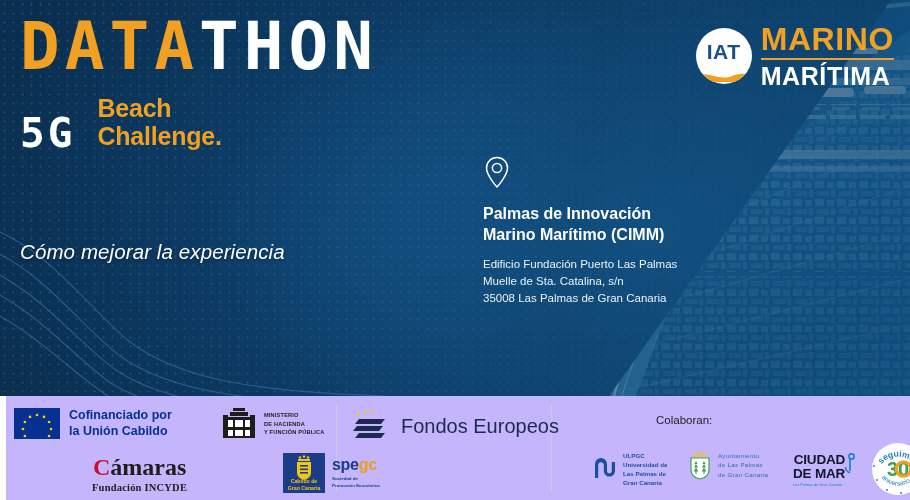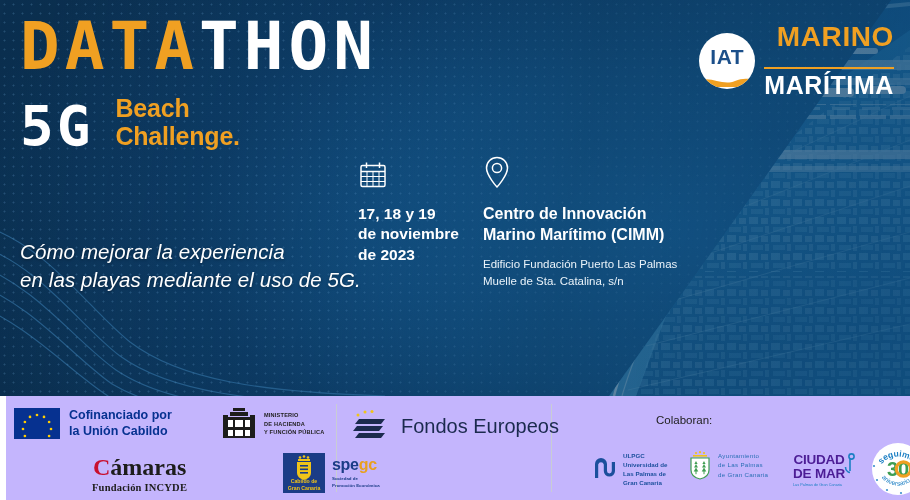--- a/index.html
+++ b/index.html
@@ -85,21 +85,21 @@
   .t-orange { color: #f0a022; }
   .t-white  { color: #ffffff; }
 
   .row5g {
     display: flex;
     align-items: flex-end;
     margin-top: 14px;
   }
   .fiveg {
     font-family: "DejaVu Sans Mono", monospace;
-    font-size: 56px;
+    font-size: 41px;
     font-weight: bold;
     letter-spacing: 3px;
     line-height: 1;
     color: #ffffff;
     margin: 0;
   }
   .beach {
     margin-left: 22px;
     margin-bottom: 4px;
     color: #f0a022;
@@ -148,25 +148,25 @@
     position: absolute;
     left: -4px; right: -4px; bottom: 2px;
     height: 16px;
   }
   .iat-words {
     margin-left: 9px;
     line-height: 1;
   }
   .iat-marino {
     color: #f0a022;
-    font-size: 28px;
+    font-size: 32px;
     font-weight: bold;
     letter-spacing: 0.6px;
     border-bottom: 2px solid #f0a022;
-    padding-bottom: 16px;
+    padding-bottom: 3px;
     text-align: right;
   }
   .iat-maritima {
     color: #ffffff;
     font-size: 25px;
     font-weight: bold;
     letter-spacing: 0.6px;
     margin-top: 4px;
   }
 
@@ -350,24 +350,24 @@
 
   .ciudadmar {
     position: absolute;
     left: 793px; top: 453px;
     text-align: center;
   }
   .cm-row { display: flex; align-items: flex-start; }
   .cm-word {
     font-size: 13.5px;
     font-weight: bold;
-    color: #4c1d95;
+    color: #0f172a;
     line-height: 1.05;
     letter-spacing: -0.2px;
-    text-align: center;
+    text-align: right;
   }
   .cm-sub {
     font-size: 3.8px;
     color: #1b7fc4;
     margin-top: 2px;
     text-align: left;
   }
 
   .aniv {
     position: absolute;
@@ -479,73 +479,51 @@
         <div class="fiveg">5G</div>
         <div class="beach">
           <div>Beach</div>
           <div>Challenge.</div>
         </div>
       </div>
     </div>
 
     <div class="tagline">
       <div>Cómo mejorar la experiencia</div>
-      <div>en las playas mediante el uso de 5G.</div>
     </div>
 
     <div class="iat">
       <div class="iat-badge">
         <div class="iat-text">IAT</div>
         <svg class="iat-wave" viewBox="0 0 64 16" preserveAspectRatio="none">
           <path d="M0,12 C14,2 26,16 40,10 C50,6 58,8 64,12 L64,16 L0,16 Z" fill="#f0a022"></path>
         </svg>
       </div>
       <div class="iat-words">
         <div class="iat-marino">MARINO</div>
         <div class="iat-maritima">MARÍTIMA</div>
       </div>
     </div>
 
-    <div class="info-date">
-      <div class="info-icon">
-        <svg width="30" height="30" viewBox="0 0 30 30" fill="none" stroke="#ffffff" stroke-width="1.5">
-          <rect x="3" y="5.5" width="24" height="21" rx="1.5"></rect>
-          <path d="M8.5,2.5 L8.5,8"></path>
-          <path d="M21.5,2.5 L21.5,8"></path>
-          <path d="M3,11.5 L27,11.5"></path>
-          <g stroke-width="1">
-            <path d="M9,11.5 L9,26.5"></path>
-            <path d="M15,11.5 L15,26.5"></path>
-            <path d="M21,11.5 L21,26.5"></path>
-            <path d="M3,16.5 L27,16.5"></path>
-            <path d="M3,21.5 L27,21.5"></path>
-          </g>
-        </svg>
-      </div>
-      <div class="info-strong">
-        <div>17, 18 y 19</div>
-        <div>de noviembre</div>
-        <div>de 2023</div>
-      </div>
-    </div>
 
     <div class="info-place">
       <div class="info-icon">
         <svg width="28" height="34" viewBox="0 0 28 34" fill="none" stroke="#ffffff" stroke-width="1.5">
           <path d="M14,32 C14,32 24.5,20.5 24.5,13 A10.5,10.5 0 1,0 3.5,13 C3.5,20.5 14,32 14,32 Z"></path>
           <circle cx="14" cy="13" r="4.6"></circle>
         </svg>
       </div>
       <div class="info-strong">
-        <div>Centro de Innovación</div>
+        <div>Palmas de Innovación</div>
         <div>Marino Marítimo (CIMM)</div>
       </div>
       <div class="info-sub">
         <div>Edificio Fundación Puerto Las Palmas</div>
         <div>Muelle de Sta. Catalina, s/n</div>
+        <div>35008 Las Palmas de Gran Canaria</div>
       </div>
     </div>
   </div>
 
   <div class="footer">
 
     <div class="footer-divider" style="left:330px;"></div>
     <div class="footer-divider" style="left:545px;"></div>
 
     <div class="eu-logo">

